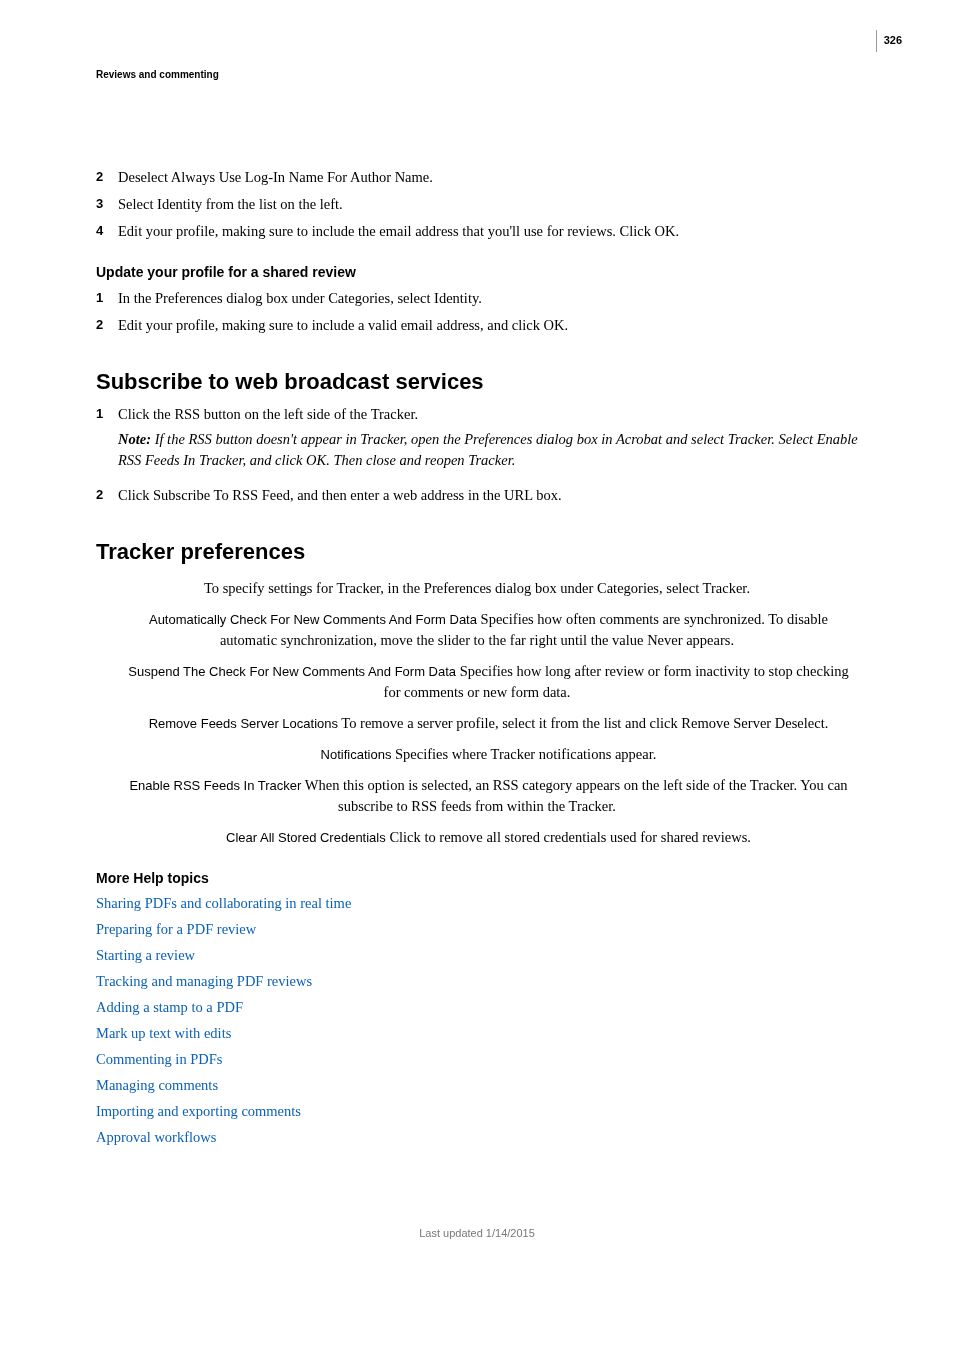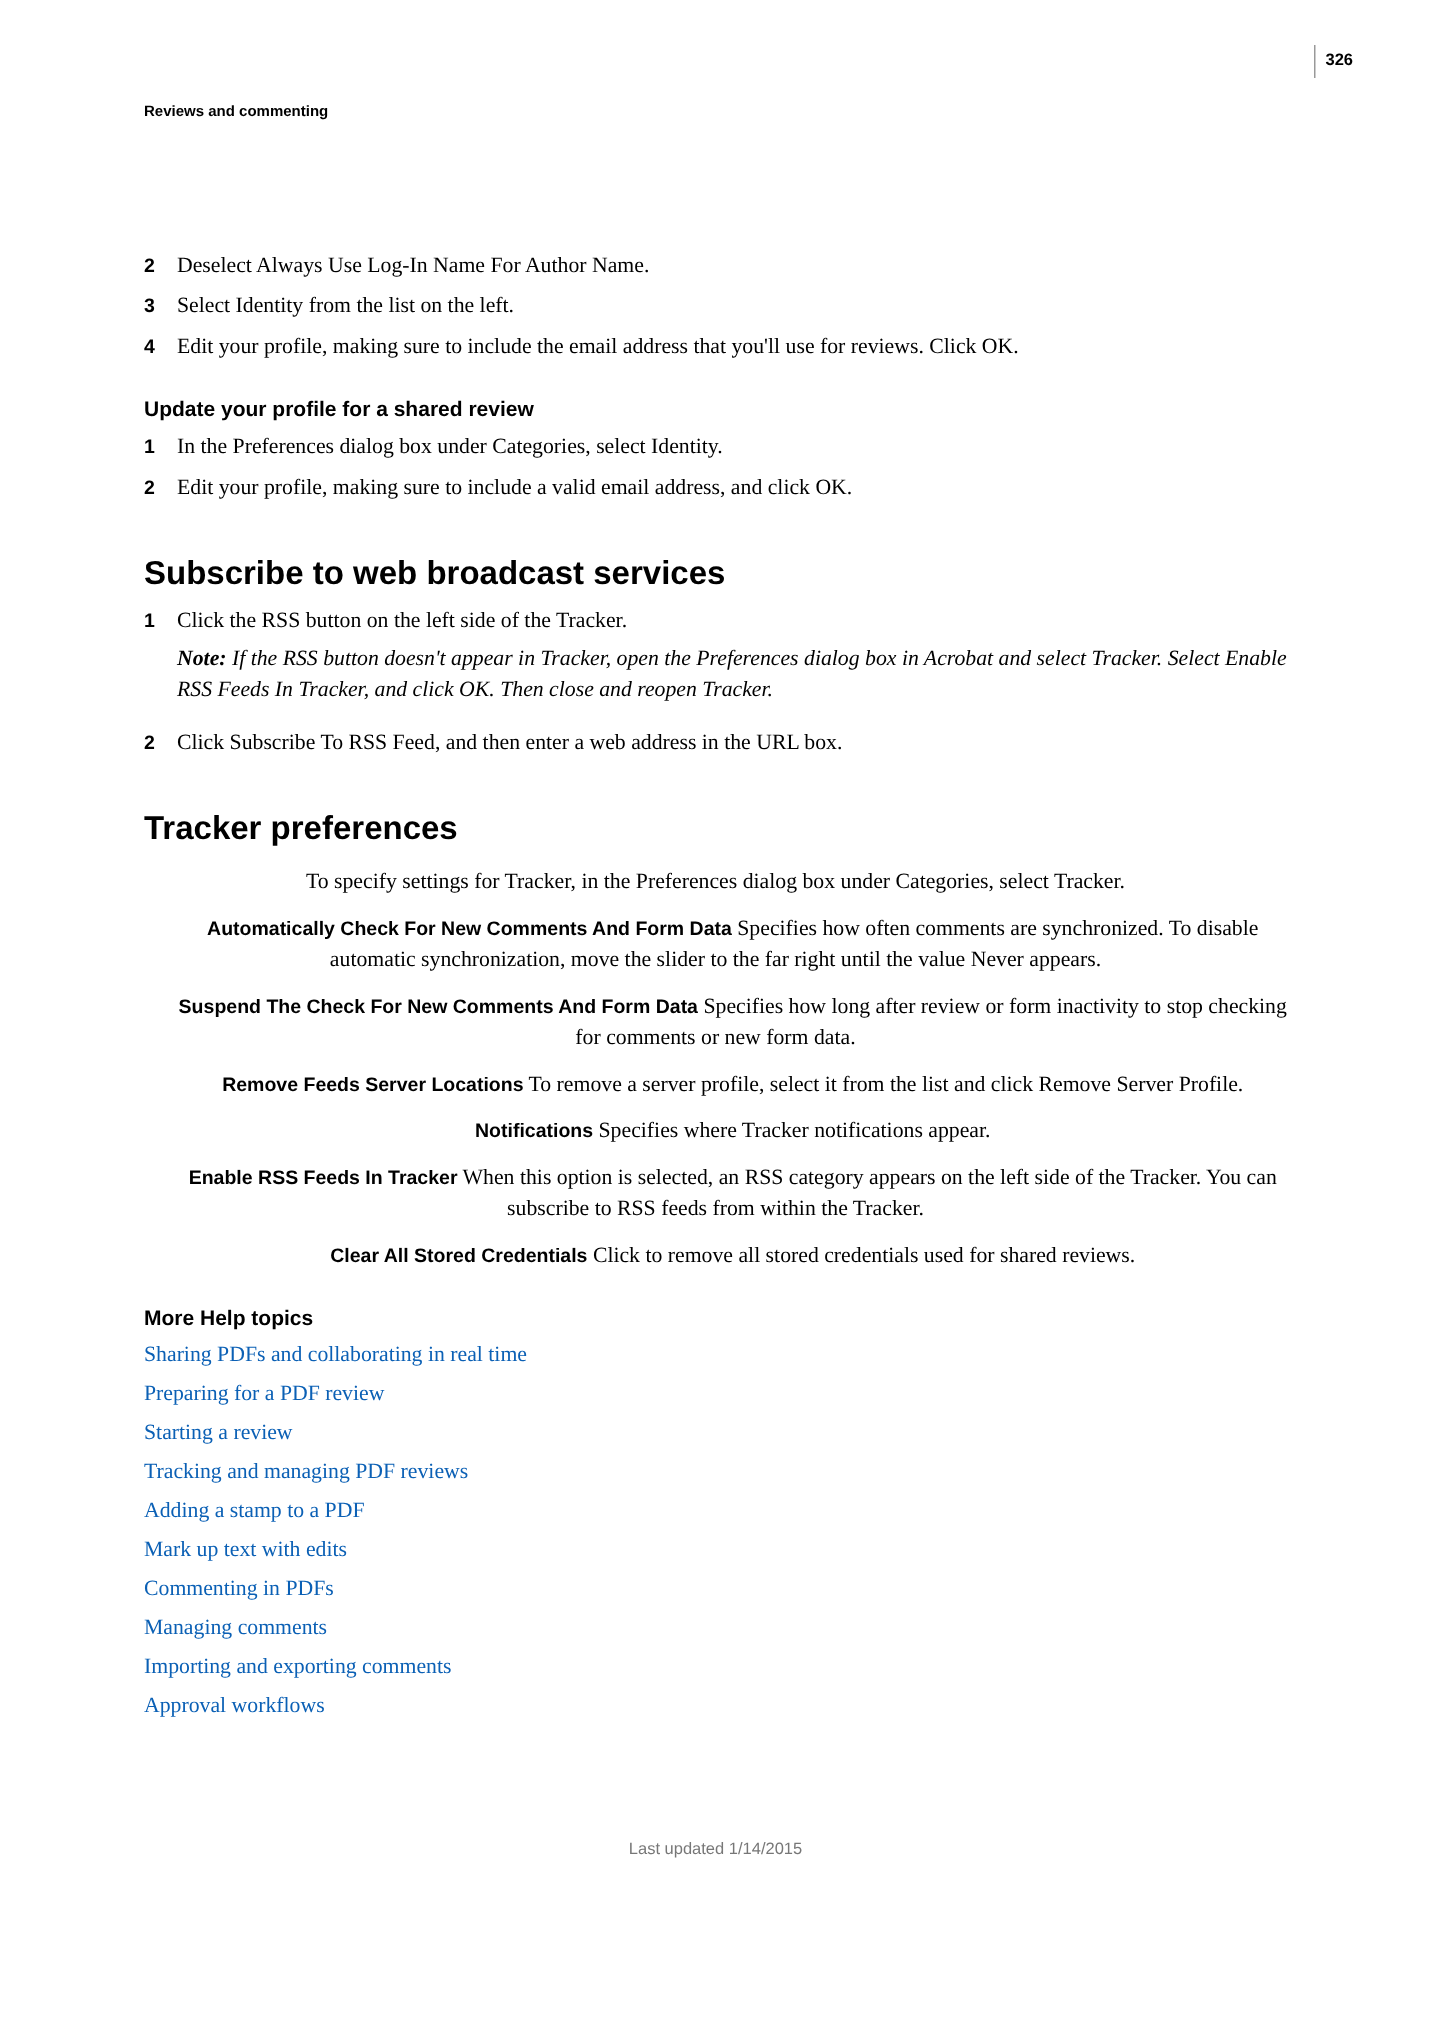--- a/index.html
+++ b/index.html
@@ -68,21 +68,21 @@
   }
   .note-label {
     font-weight: bold;
   }
   .para {
     margin: 10px 0;
     text-align: center;
   }
   .run-in {
     font-family: "Myriad Pro", Arial, sans-serif;
-    font-weight: bold;
+    font-weight: normal;
     font-size: 13px;
     margin-left: 23px;
   }
   .link {
     color: #0b60b5;
     margin: 5px 0;
     display: block;
   }
   .footer {
     text-align: center;
@@ -146,21 +146,21 @@
 <div class="h2">Tracker preferences</div>
 <div class="para">To specify settings for Tracker, in the Preferences dialog box under Categories, select Tracker.</div>
 
 <div class="para">
   <span class="run-in">Automatically Check For New Comments And Form Data</span><span>  Specifies how often comments are synchronized. To disable automatic synchronization, move the slider to the far right until the value Never appears.</span>
 </div>
 <div class="para">
   <span class="run-in">Suspend The Check For New Comments And Form Data</span><span>  Specifies how long after review or form inactivity to stop checking for comments or new form data.</span>
 </div>
 <div class="para">
-  <span class="run-in">Remove Feeds Server Locations</span><span>  To remove a server profile, select it from the list and click Remove Server Profile.</span>
+  <span class="run-in">Remove Feeds Server Locations</span><span>  To remove a server profile, select it from the list and click Remove Server Deselect.</span>
 </div>
 <div class="para">
   <span class="run-in">Notifications</span><span>  Specifies where Tracker notifications appear.</span>
 </div>
 <div class="para">
   <span class="run-in">Enable RSS Feeds In Tracker</span><span>  When this option is selected, an RSS category appears on the left side of the Tracker. You can subscribe to RSS feeds from within the Tracker.</span>
 </div>
 <div class="para">
   <span class="run-in">Clear All Stored Credentials</span><span>  Click to remove all stored credentials used for shared reviews.</span>
 </div>

